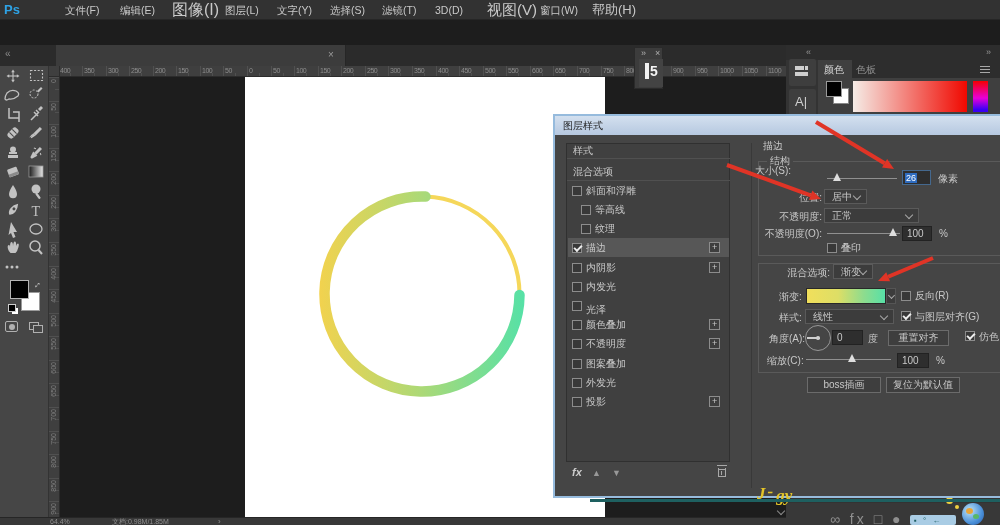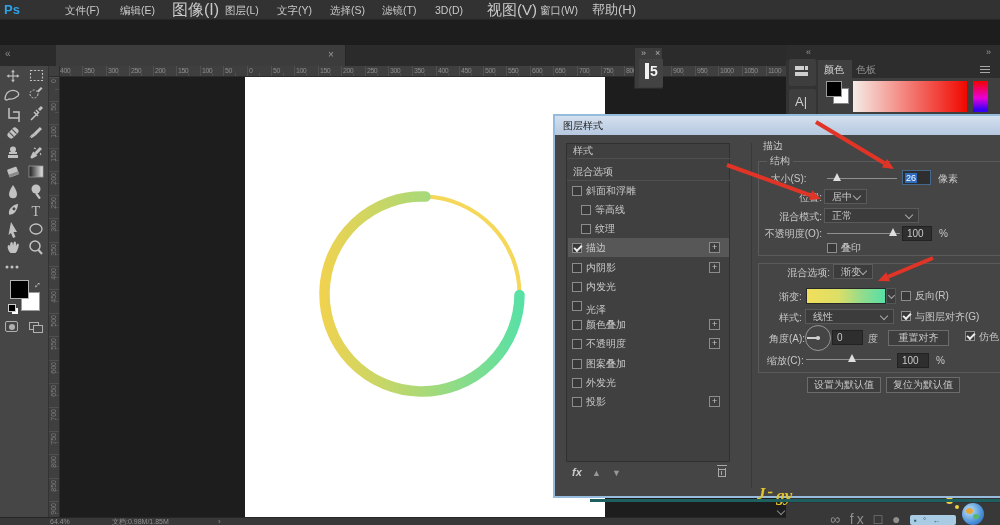--- a/index.html
+++ b/index.html
@@ -439,33 +439,33 @@
       <div class="abs" style="left:2px;top:3px;width:1px;height:4px;background:#a8a8a8"></div>
       <div class="abs" style="left:-2px;top:-3px;width:10px;height:1px;background:#a8a8a8"></div>
     </div>
 
     <div class="abs" style="left:196px;top:27px;width:260px;height:345px;border-left:1px solid #393939"></div>
     <div class="abs txt" style="left:208px;top:24px">描边</div>
 
     <div class="abs" style="left:203px;top:45px;width:252px;height:95px;border:1px solid #5a5a5a"></div>
     <div class="abs txt" style="left:212px;top:39px;background:#454545;padding:0 3px">结构</div>
 
-    <div class="abs txt" style="left:200px;top:57px;width:67px;text-align:center">大小(S):</div>
+    <div class="abs txt" style="left:200px;top:49px;width:67px;text-align:left">大小(S):</div>
     <div class="abs" style="left:272px;top:61.5px;width:70px;height:1.5px;background:#909090"></div>
     <div class="abs tri" style="left:278px;top:57px"></div>
     <div class="abs" style="left:347px;top:54px;width:29px;height:15px;background:#2e2e2e;border:1px solid #44688e">
       <span style="position:absolute;left:2px;top:1.5px;background:#2e6cc0;color:#fff;font-size:9px;line-height:10px;padding:0 1px">26</span>
     </div>
     <div class="abs txt" style="left:383px;top:57px">像素</div>
 
     <div class="abs txt" style="left:200px;top:76px;width:67px;text-align:right">位置:</div>
     <div class="dd" style="left:269px;top:73px;width:43px">
         <span>居中</span>
       </div>
-    <div class="abs txt" style="left:224px;top:95px;width:43px;text-align:right">混合模式:</div>
+    <div class="abs txt" style="left:224px;top:95px;width:43px;text-align:right">不透明度:</div>
     <div class="dd" style="left:269px;top:92px;width:95px">
         <span>正常</span>
       </div>
     <div class="abs txt" style="left:200px;top:112px;width:67px;text-align:right">不透明度(O):</div>
     <div class="abs" style="left:272px;top:116.5px;width:73px;height:1.5px;background:#909090"></div>
     <div class="abs tri" style="left:334px;top:112px"></div>
     <div class="vbox" style="left:347px;top:110px;width:30px">
         <span>100</span>
       </div>
     <div class="abs txt" style="left:384px;top:112px">%</div>
@@ -507,21 +507,21 @@
       <div class="abs txt" style="left:424px;top:215px">仿色</div>
 
     <div class="abs txt" style="left:212px;top:239px">缩放(C):</div>
     <div class="abs" style="left:251px;top:242.5px;width:85px;height:1.5px;background:#909090"></div>
     <div class="abs tri" style="left:293px;top:238px"></div>
     <div class="vbox" style="left:342px;top:237px;width:32px">
         <span>100</span>
       </div>
     <div class="abs txt" style="left:381px;top:239px">%</div>
 
-    <div class="btn" style="left:252px;top:261px;width:74px">设置为默认值</div>
+    <div class="btn" style="left:252px;top:261px;width:74px">boss插画</div>
     <div class="btn" style="left:331px;top:261px;width:74px">复位为默认值</div>
   </div>
 
   <svg id="overlay" class="abs" style="left:0;top:0;pointer-events:none" width="1000" height="525" viewBox="0 0 1000 525">
       <g>
         <line x1="816" y1="122" x2="884.578252628845" y2="163.3227932507143" stroke="#e03426" stroke-width="4"></line>
         <polygon points="894,169 881.9977041064425,167.60540569214837 887.1588011512475,159.04018080928026" fill="#e03426"></polygon>
       </g>
       <g>
         <line x1="727" y1="165" x2="810.6558615167445" y2="195.25850310180118" stroke="#e03426" stroke-width="4"></line>

